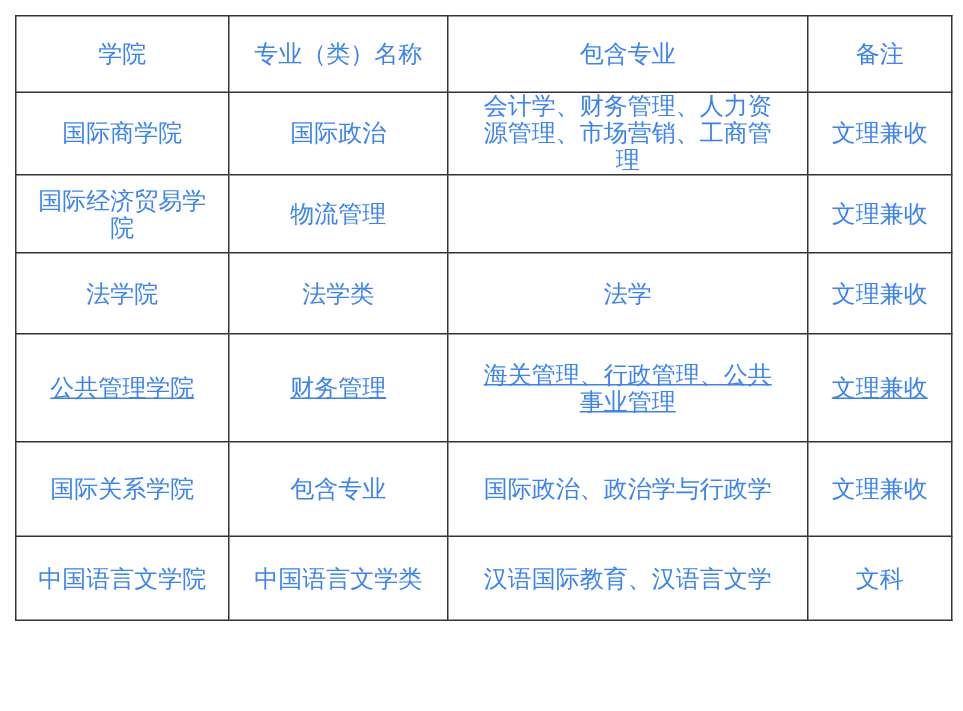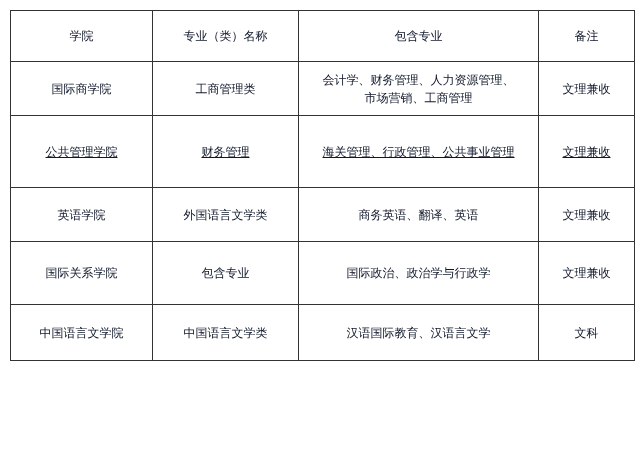--- a/index.html
+++ b/index.html
@@ -17,22 +17,22 @@
     background: #ffffff;
     overflow: hidden;
   }
   table.majors {
     position: absolute;
     left: 10px;
     top: 10px;
     width: 624px;
     border-collapse: collapse;
     table-layout: fixed;
-    color: #0f172a;
-    font-size: 12px;
+    color: #3b82f6;
+    font-size: 16px;
     line-height: 18px;
   }
   table.majors col.c1 { width: 142px; }
   table.majors col.c2 { width: 146px; }
   table.majors col.c3 { width: 240px; }
   table.majors col.c4 { width: 96px; }
   table.majors td, table.majors th {
     border: 1px solid #333333;
     text-align: center;
     vertical-align: middle;
@@ -64,34 +64,40 @@
     </colgroup>
     <tbody>
       <tr class="r-head">
         <th>学院</th>
         <th>专业（类）名称</th>
         <th>包含专业</th>
         <th>备注</th>
       </tr>
       <tr class="r0">
         <td class="col-college">国际商学院</td>
-        <td class="col-major">工商管理类</td>
+        <td class="col-major">国际政治</td>
         <td class="col-includes">会计学、财务管理、人力资源管理、市场营销、工商管理</td>
+        <td class="col-note">文理兼收</td>
+      </tr>
+      <tr class="r1">
+        <td class="col-college">国际经济贸易学院</td>
+        <td class="col-major">物流管理</td>
+        <td class="col-includes"></td>
+        <td class="col-note">文理兼收</td>
+      </tr>
+      <tr class="r2">
+        <td class="col-college">法学院</td>
+        <td class="col-major">法学类</td>
+        <td class="col-includes">法学</td>
         <td class="col-note">文理兼收</td>
       </tr>
       <tr class="r3">
         <td class="col-college">公共管理学院</td>
         <td class="col-major">财务管理</td>
         <td class="col-includes">海关管理、行政管理、公共事业管理</td>
-        <td class="col-note">文理兼收</td>
-      </tr>
-      <tr class="r4">
-        <td class="col-college">英语学院</td>
-        <td class="col-major">外国语言文学类</td>
-        <td class="col-includes">商务英语、翻译、英语</td>
         <td class="col-note">文理兼收</td>
       </tr>
       <tr class="r5">
         <td class="col-college">国际关系学院</td>
         <td class="col-major">包含专业</td>
         <td class="col-includes">国际政治、政治学与行政学</td>
         <td class="col-note">文理兼收</td>
       </tr>
       <tr class="r6">
         <td class="col-college">中国语言文学院</td>

